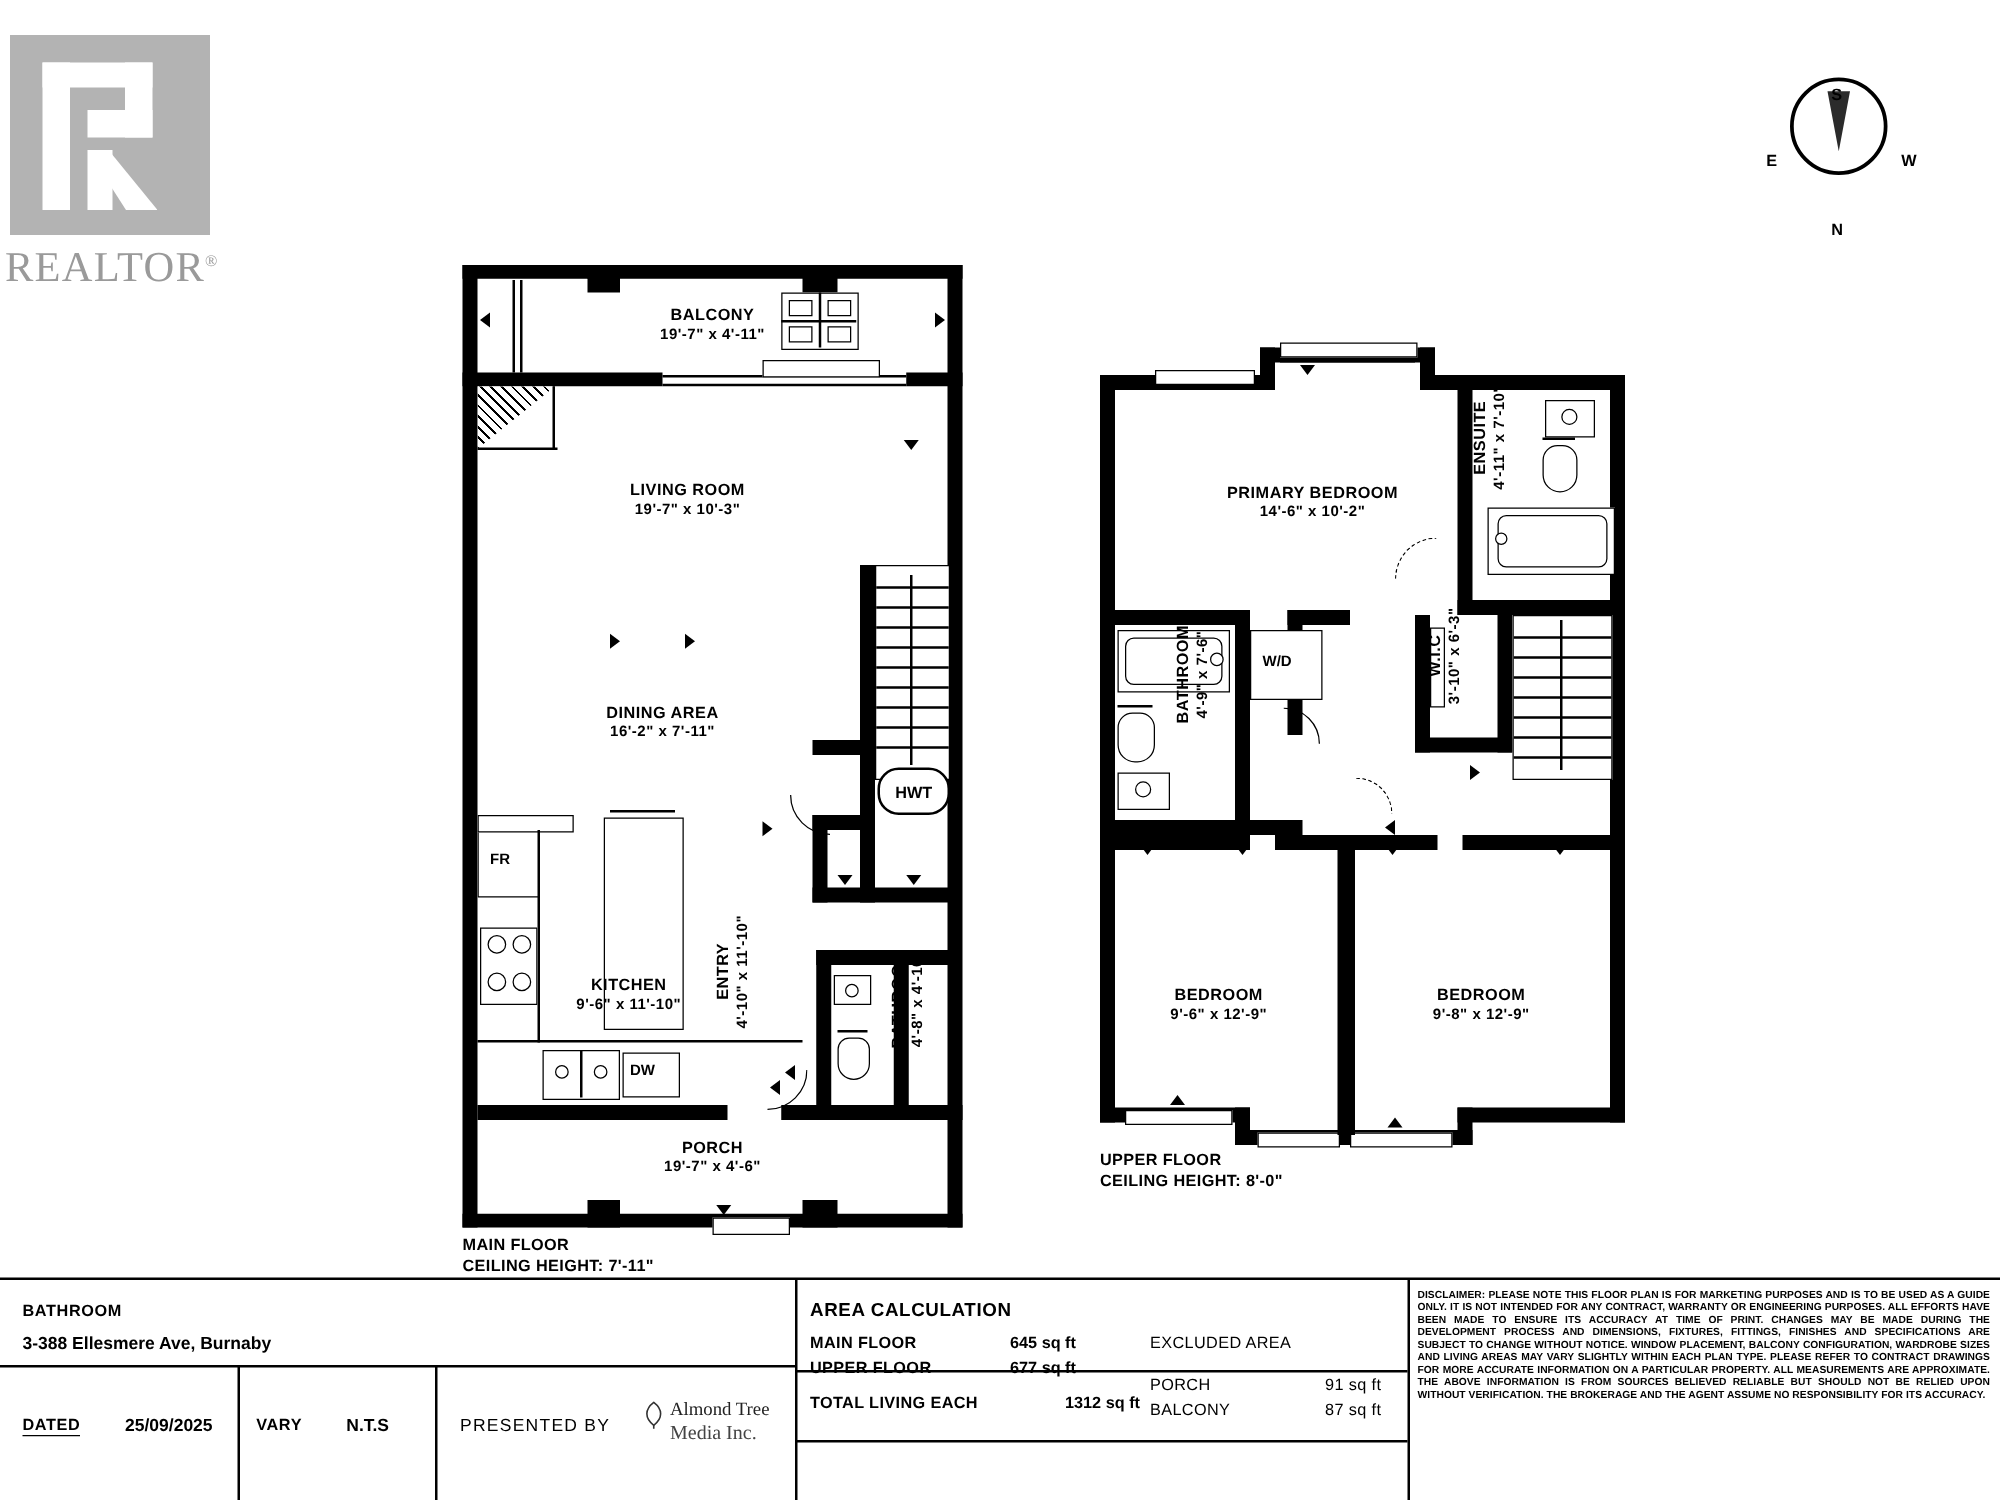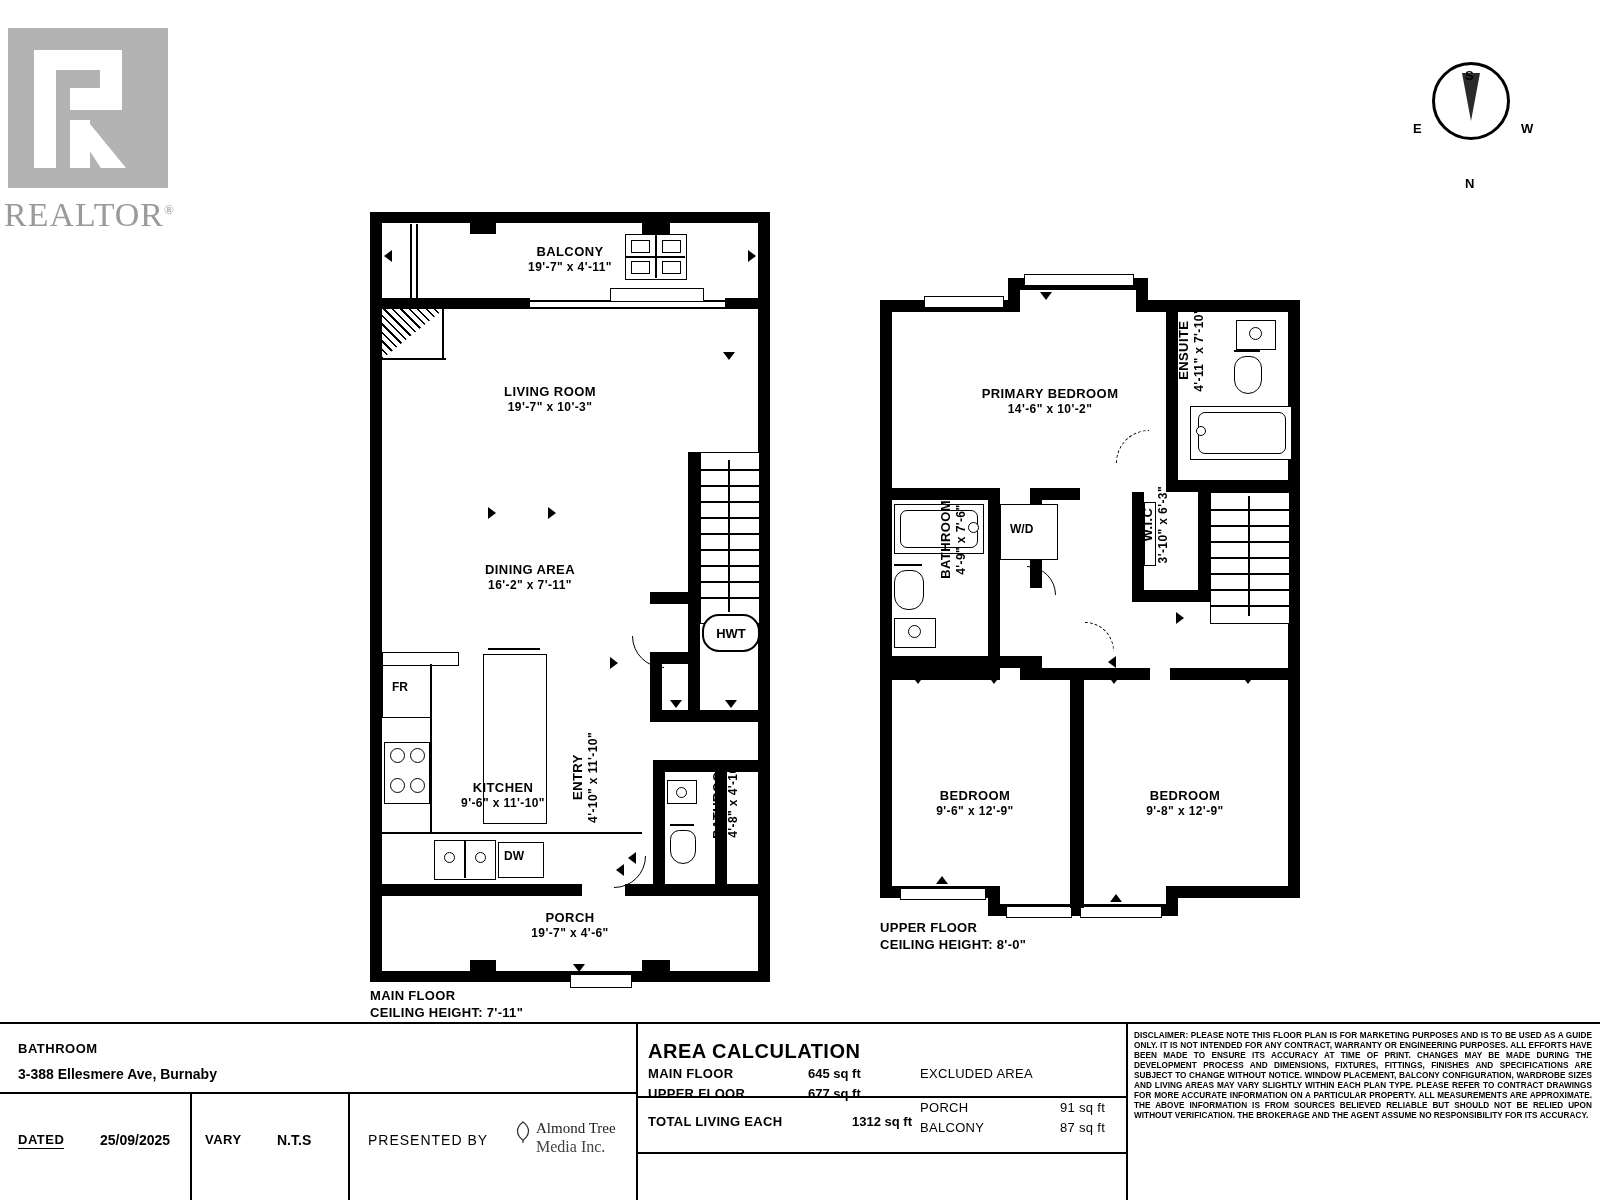--- a/index.html
+++ b/index.html
@@ -348,21 +348,21 @@
 
     <div class="abs" style="left:512px;top:96px;width:22px;height:24px;">
       <svg viewBox="0 0 24 26" width="22" height="24">
           <path d="M12 2 C4 8,4 16,12 22 C20 16,20 8,12 2 Z" fill="none" stroke="#333" stroke-width="1.4"></path>
           <path d="M12 22 L12 25" stroke="#333" stroke-width="1.4"></path>
         </svg>
     </div>
     <div class="alm" style="left:536px;top:96px;font-size:15px;color:#222;">Almond Tree</div>
     <div class="alm" style="left:536px;top:114px;font-size:16px;color:#444;">Media Inc.</div>
 
-    <div class="bb-cell bb-title" style="left:648px;top:16px;font-size:20px;">AREA CALCULATION</div>
+    <div class="bb-cell bb-title" style="left:648px;top:16px;font-size:15px;">AREA CALCULATION</div>
 
     <div class="bb-cell bb-lab" style="left:648px;top:42px;">MAIN FLOOR</div>
     <div class="bb-cell bb-val" style="left:808px;top:42px;">645 sq ft</div>
     <div class="bb-cell bb-lab" style="left:648px;top:62px;">UPPER FLOOR</div>
     <div class="bb-cell bb-val" style="left:808px;top:62px;">677 sq ft</div>
     <div class="bb-cell bb-lab" style="left:648px;top:90px;">TOTAL LIVING EACH</div>
     <div class="bb-cell bb-val" style="left:852px;top:90px;">1312 sq ft</div>
 
     <div class="bb-cell bb-lab" style="left:920px;top:42px;font-weight:normal;">EXCLUDED AREA</div>
     <div class="bb-cell bb-lab" style="left:920px;top:76px;font-weight:normal;">PORCH</div>

